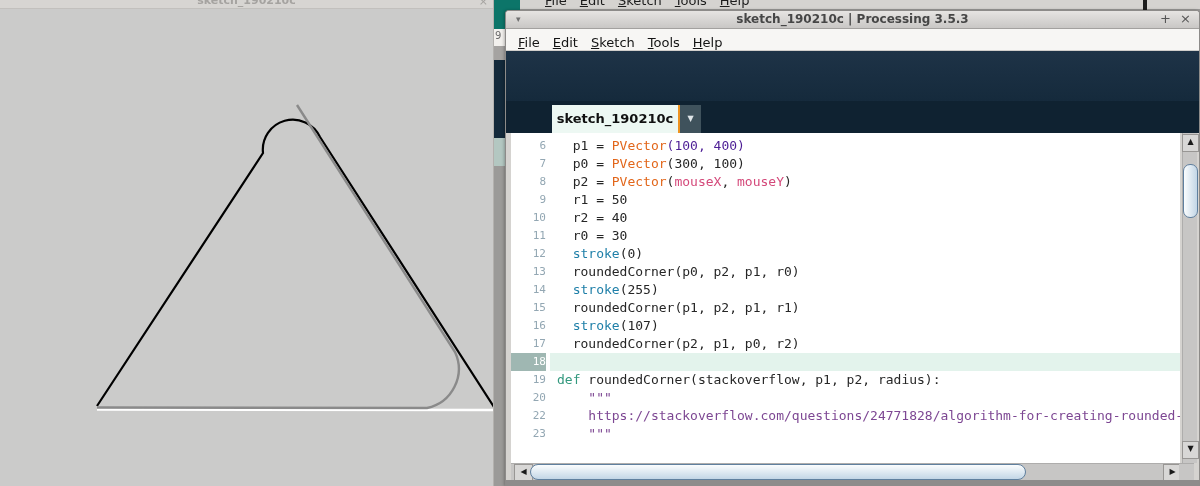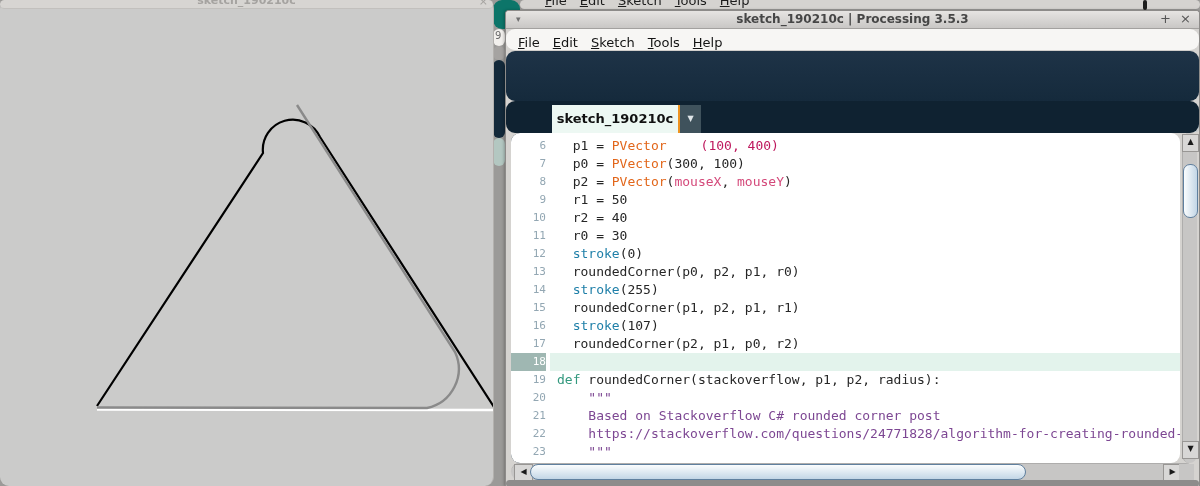--- a/index.html
+++ b/index.html
@@ -1,18 +1,18 @@
 <!DOCTYPE html>
 <html><head>
 <meta charset="utf-8">
 <style>
   html,body{margin:0;padding:0;}
   body{width:1200px;height:486px;position:relative;overflow:hidden;
        background:#9b9a98;font-family:"DejaVu Sans","Liberation Sans",sans-serif;}
-  .abs{position:absolute;border-radius:9px;}
+  .abs{position:absolute;}
 
   
   .lwin{left:0;top:0;width:493px;height:486px;background:#cbcbca;border-right:1px solid #b3b1ae;}
   .lwin-title{left:0;top:0;width:100%;height:8px;background:#d7d5d2;overflow:hidden;
               border-bottom:1px solid #c2c0bd;}
   .lwin-title .t{display:block;text-align:center;font-size:11px;font-weight:bold;color:#a5a3a0;
                  line-height:15px;margin-top:-7px;}
   .lwin-title .x{position:absolute;right:5px;top:-6px;font-size:11px;color:#a5a3a0;line-height:15px;}
 
   
@@ -151,21 +151,21 @@
     <div class="tab">sketch_190210c</div>
     <div class="tabdiv"></div>
     <div class="tabcaret">▼</div>
   </div>
 
   <div class="abs gutter"></div>
   <div class="abs editor"></div>
   <div class="abs rows" id="code-rows">
       <div class="code-row">
         <span class="ln">6</span>
-        <span class="ct"><span style="color: rgb(38, 38, 38);">  p1 = </span><span style="color: rgb(226, 102, 26);">PVector</span><span style="color: #be185d; margin-left: 34px;">(100, 400)</span></span>
+        <span class="ct"><span style="color: rgb(38, 38, 38);">  p1 = </span><span style="color: rgb(226, 102, 26);">PVector</span><span style="color: #4c1d95;">(100, 400)</span></span>
       </div>
       <div class="code-row">
         <span class="ln">7</span>
         <span class="ct"><span style="color: rgb(38, 38, 38);">  p0 = </span><span style="color: rgb(226, 102, 26);">PVector</span><span style="color: rgb(38, 38, 38);">(300, 100)</span></span>
       </div>
       <div class="code-row">
         <span class="ln">8</span>
         <span class="ct"><span style="color: rgb(38, 38, 38);">  p2 = </span><span style="color: rgb(226, 102, 26);">PVector</span><span style="color: rgb(38, 38, 38);">(</span><span style="color: rgb(212, 73, 122);">mouseX</span><span style="color: rgb(38, 38, 38);">, </span><span style="color: rgb(212, 73, 122);">mouseY</span><span style="color: rgb(38, 38, 38);">)</span></span>
       </div>
       <div class="code-row">
@@ -208,24 +208,20 @@
         <span class="ln">18</span>
         <span class="ct"></span>
       </div>
       <div class="code-row">
         <span class="ln">19</span>
         <span class="ct"><span style="color: rgb(51, 153, 126);">def</span><span style="color: rgb(38, 38, 38);"> roundedCorner(stackoverflow, p1, p2, radius):</span></span>
       </div>
       <div class="code-row">
         <span class="ln">20</span>
         <span class="ct"><span style="color: rgb(125, 71, 147);">    """</span></span>
-      </div>
-      <div class="code-row">
-        <span class="ln">21</span>
-        <span class="ct"><span style="color: rgb(125, 71, 147);">    Based on Stackoverflow C# rounded corner post</span></span>
       </div>
       <div class="code-row">
         <span class="ln">22</span>
         <span class="ct"><span style="color: rgb(125, 71, 147);">    https://stackoverflow.com/questions/24771828/algorithm-for-creating-rounded-co</span></span>
       </div>
       <div class="code-row">
         <span class="ln">23</span>
         <span class="ct"><span style="color: rgb(125, 71, 147);">    """</span></span>
       </div>
     </div>

